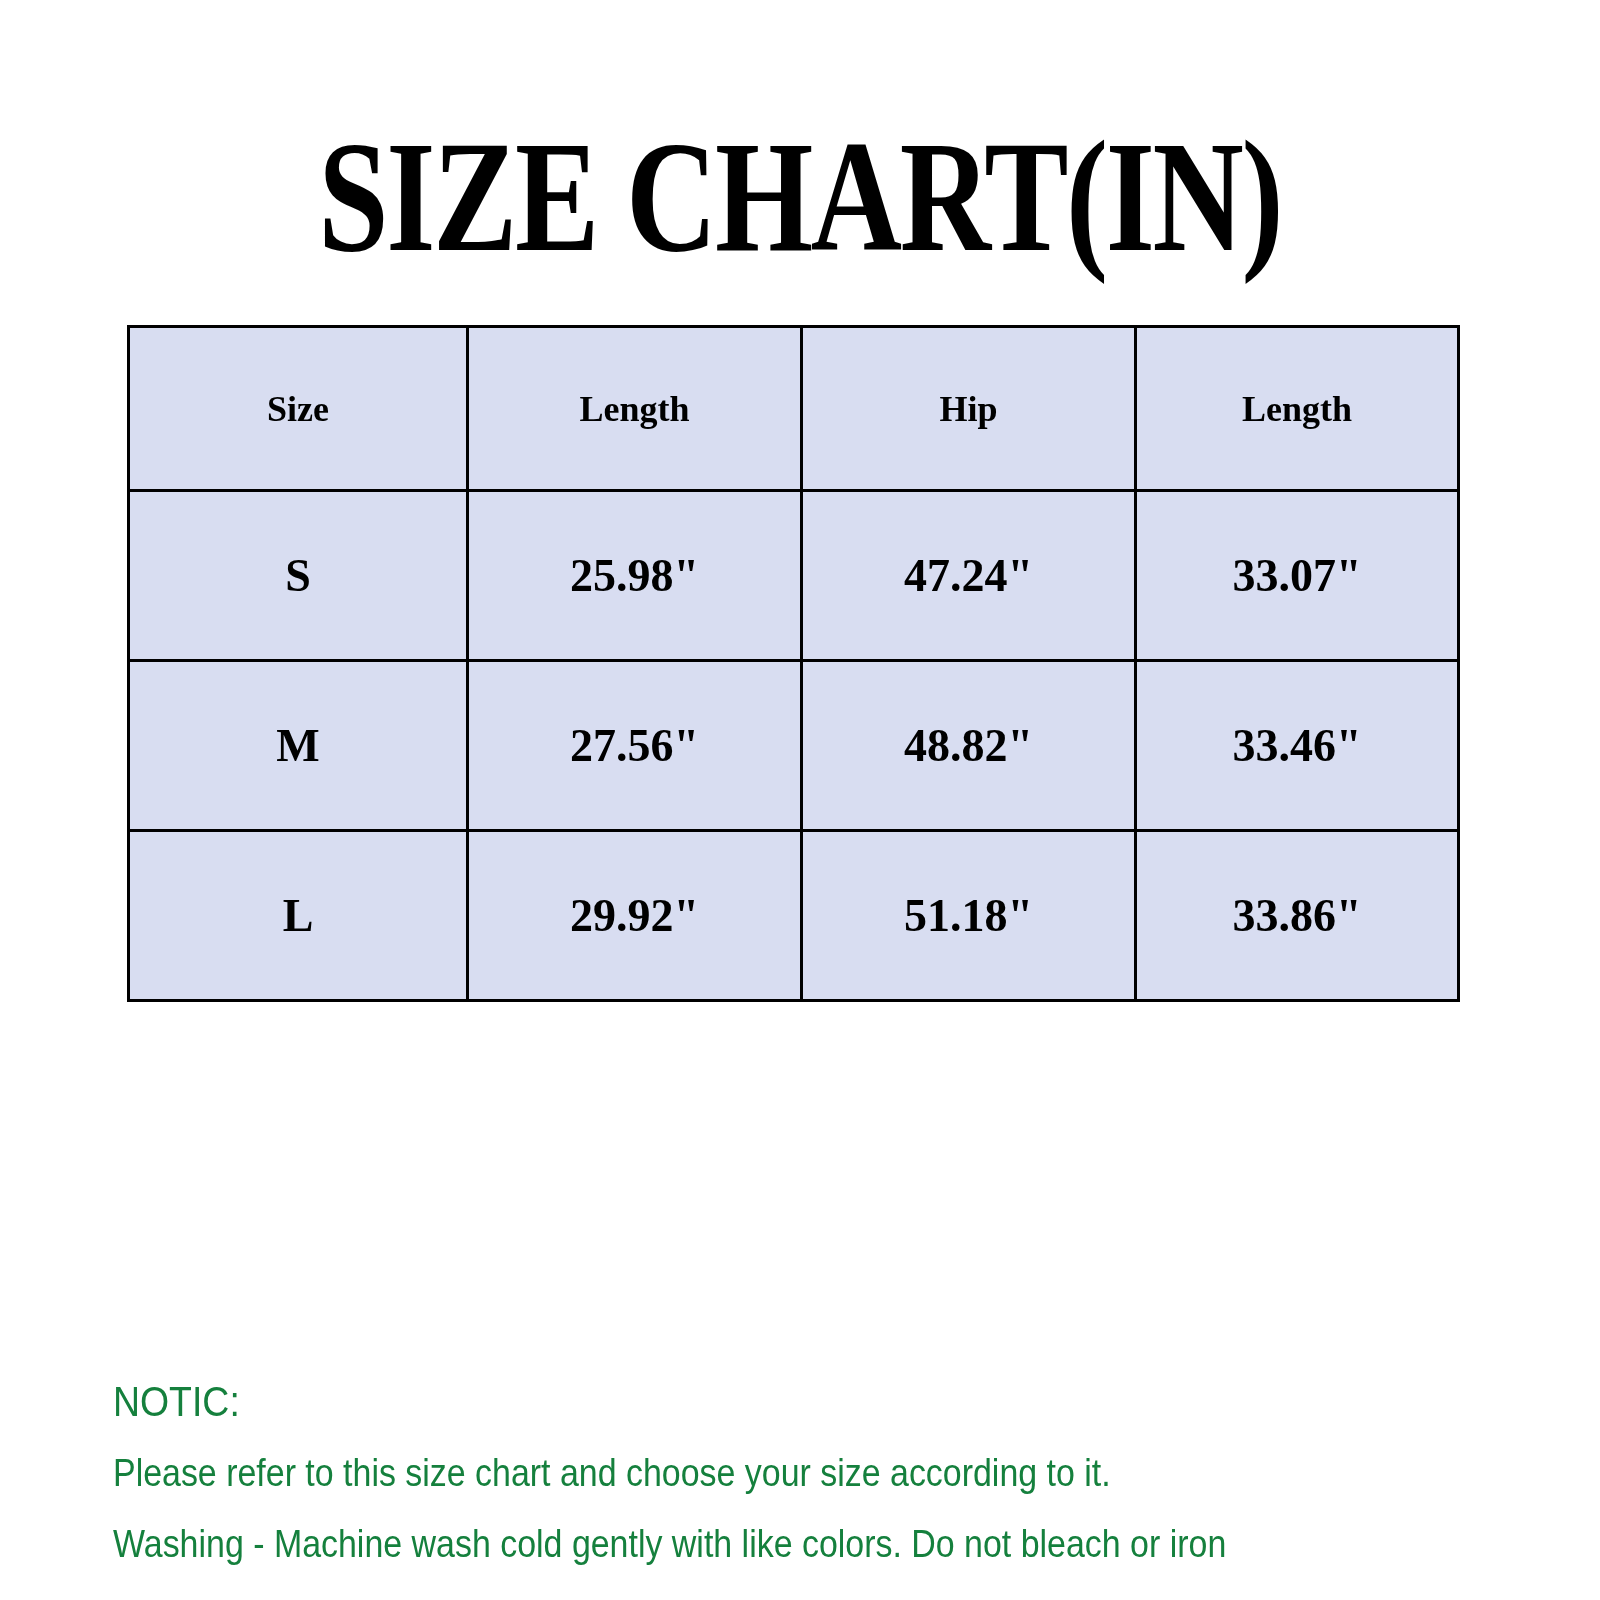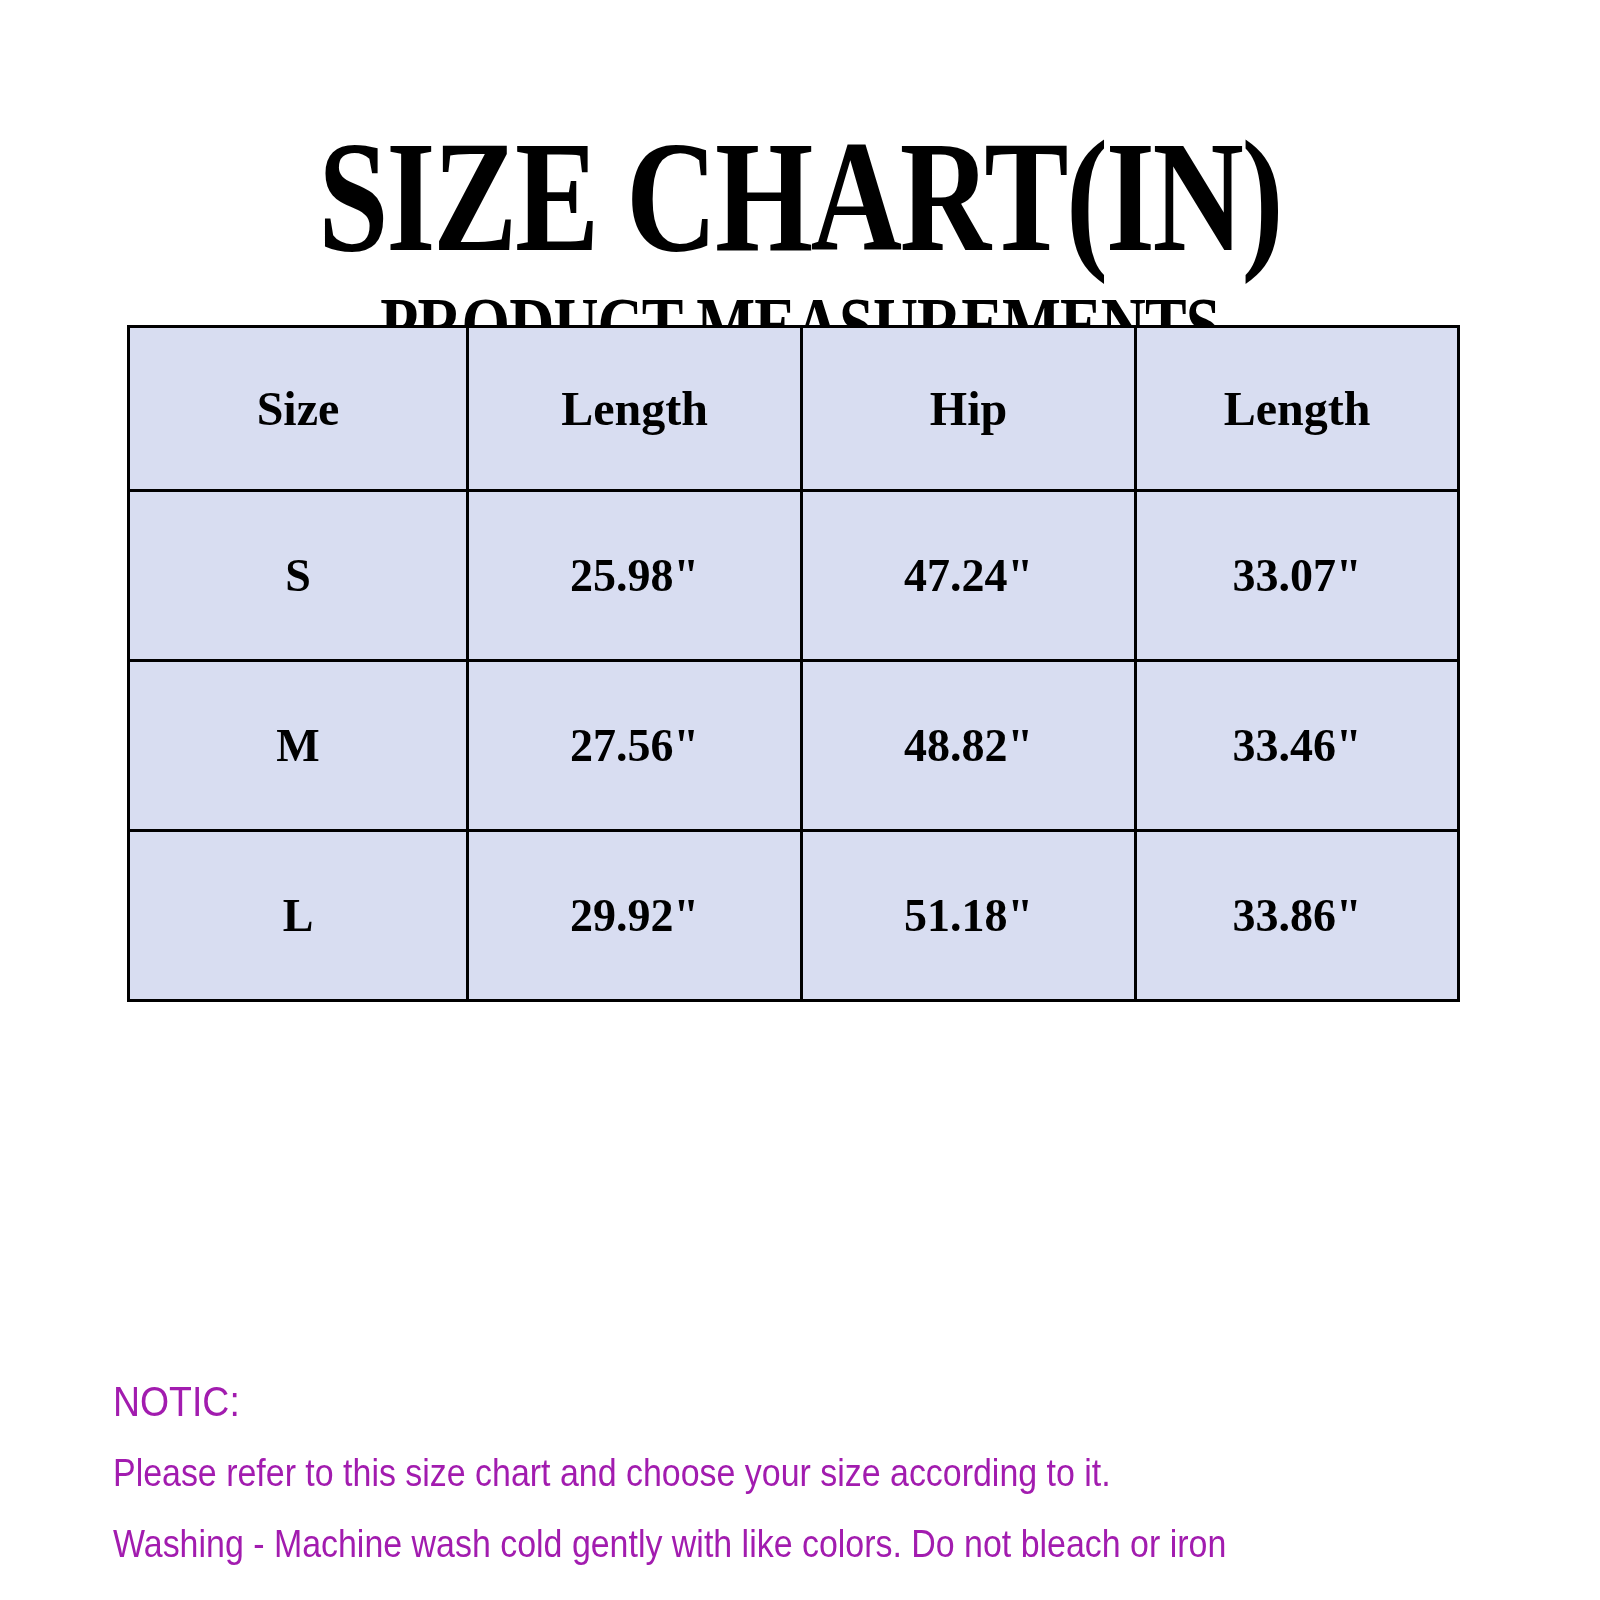--- a/index.html
+++ b/index.html
@@ -66,56 +66,53 @@
   table.size-chart td {
     border: 3px solid var(--border-color);
     background: var(--cell-bg);
     text-align: center;
     vertical-align: middle;
     font-weight: bold;
     height: 170px;
     padding: 0;
   }
   table.size-chart th {
-    font-size: 48px;
+    font-size: 36px;
     height: 164px;
   }
   table.size-chart td {
     font-size: 46px;
   }
   .notes {
     position: absolute;
     top: 1366px;
     left: 113px;
     width: 1450px;
     font-family: "Liberation Sans", sans-serif;
-    color: #a21caf;
+    color: #15803d;
   }
   .note-line {
     font-size: 39px;
     line-height: 71px;
     white-space: nowrap;
     transform: scaleX(0.87);
     transform-origin: left center;
   }
   .note-line.notice-label {
     font-size: 43px;
   }
 </style>
 </head>
 <body>
 
 <div class="page">
 
   <div class="title-block">
     <div>
       <span class="title-main">SIZE CHART(IN)</span>
-    </div>
-    <div>
-      <span class="title-sub">PRODUCT MEASUREMENTS</span>
     </div>
   </div>
 
   <table class="size-chart">
     <colgroup>
       <col style="width:339px">
       <col style="width:334px">
       <col style="width:334px">
       <col style="width:323px">
     </colgroup>

